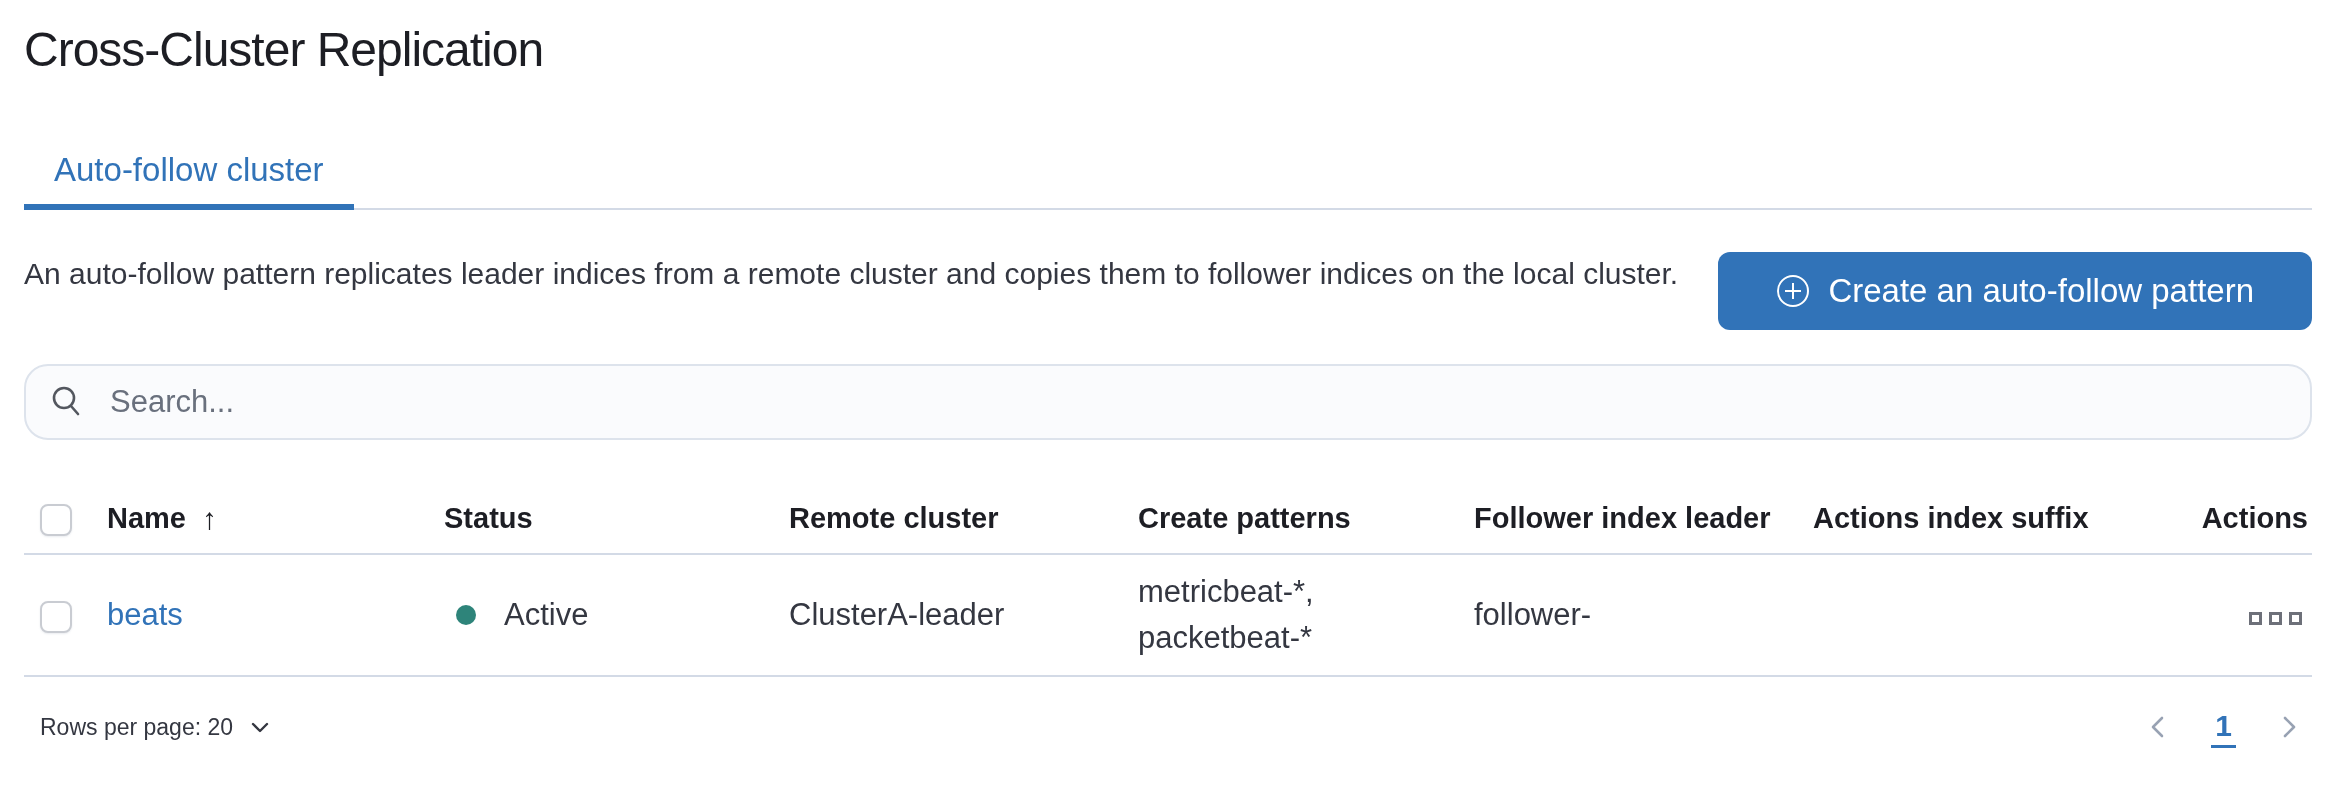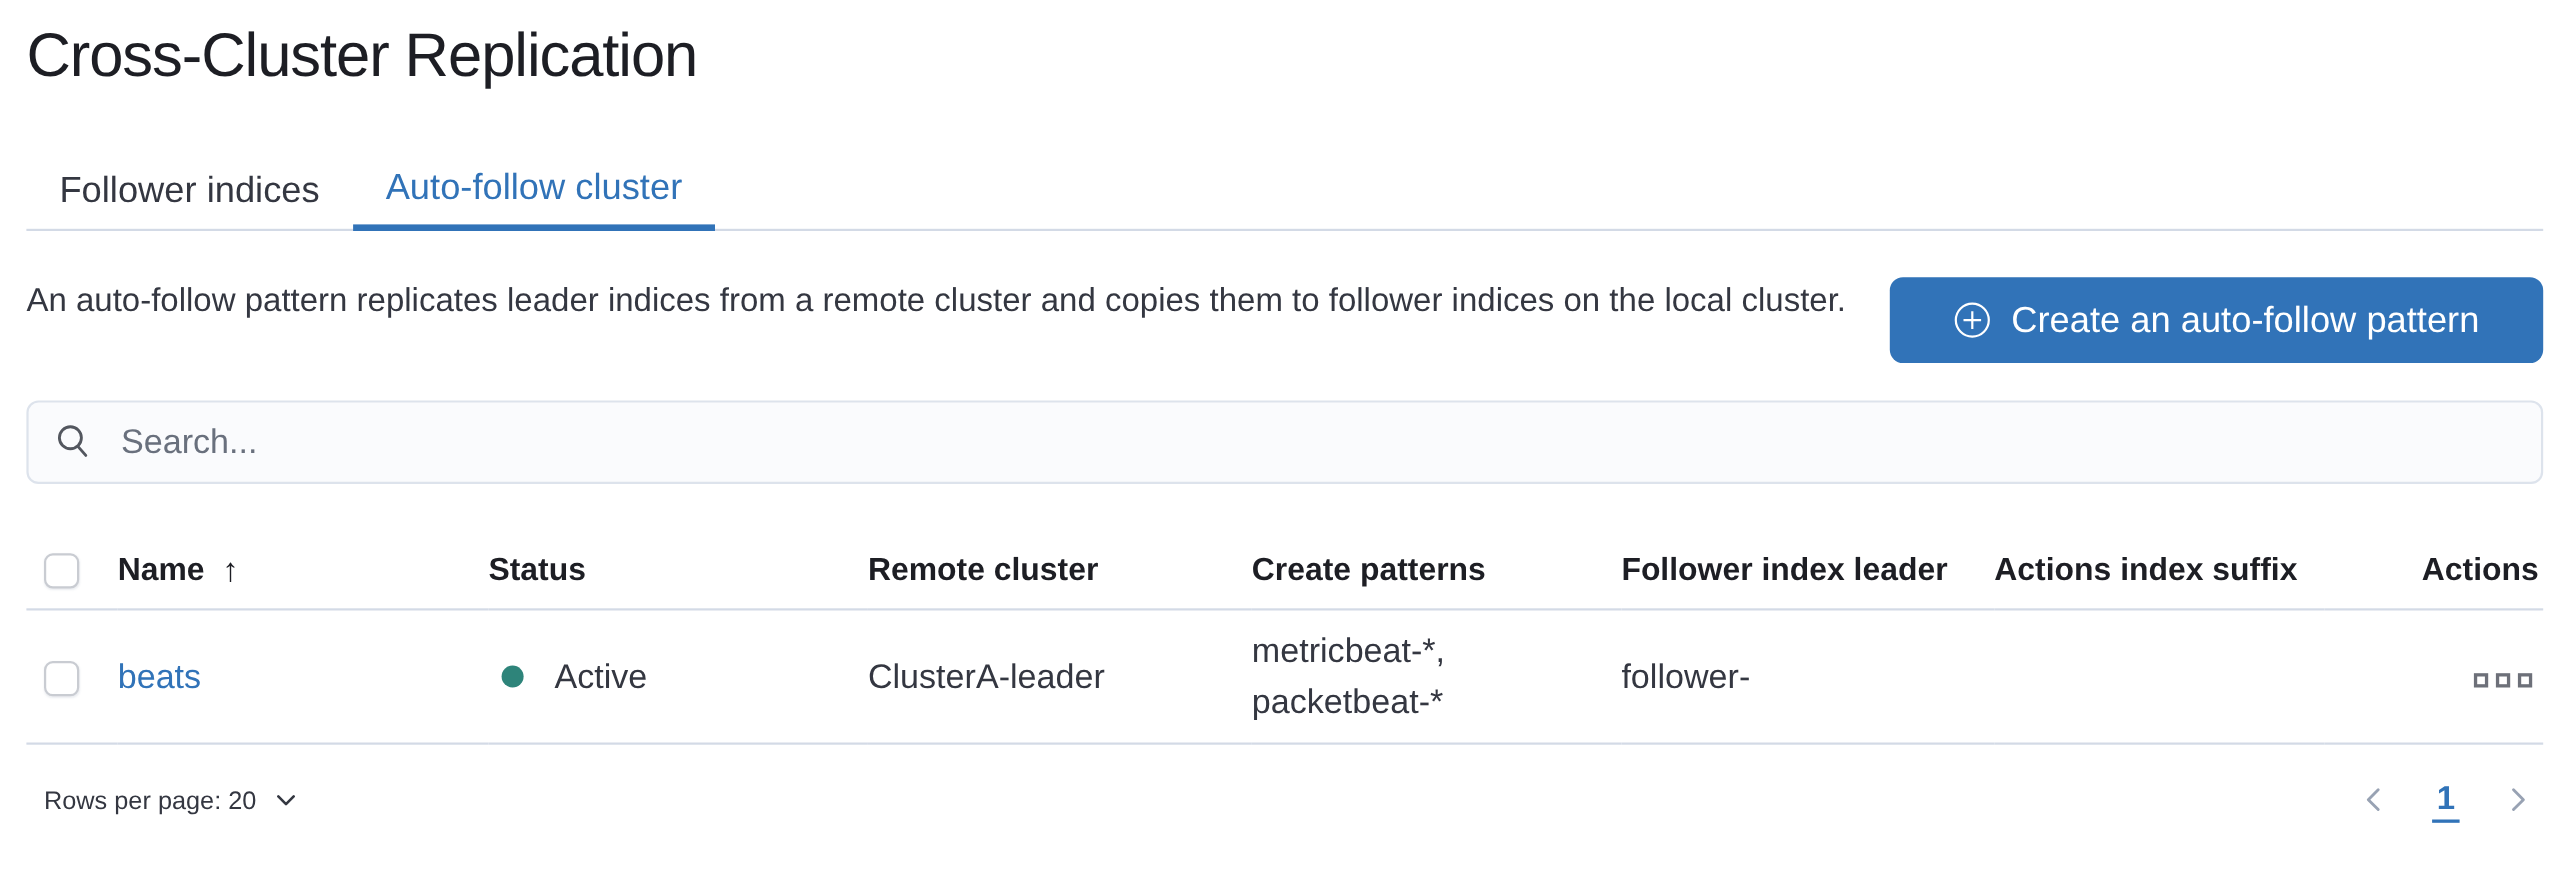--- a/index.html
+++ b/index.html
@@ -14,39 +14,39 @@
     --checkbox-border:#c9ccd2;
     --search-bg:#fafbfd;
     --search-border:#dde3ec;
   }
   *{box-sizing:border-box;margin:0;padding:0;}
   html,body{width:2336px;height:800px;background:#fff;overflow:hidden;}
   body{font-family:"Liberation Sans",sans-serif;color:var(--text-body);}
   .container{padding:14px 24px 0 24px;width:2336px;}
 
   
-  .page-title{font-size:56px;font-weight:400;color:var(--text-dark);letter-spacing:-1px;line-height:72px;}
+  .page-title{font-size:48px;font-weight:400;color:var(--text-dark);letter-spacing:-1px;line-height:72px;}
 
   
   .tabs{display:flex;margin-top:50px;border-bottom:2px solid var(--border);}
   .tab{height:74px;display:flex;align-items:center;padding:0 30px;font-size:33px;
        color:var(--text-body);cursor:pointer;margin-bottom:-2px;}
   .tab.active{color:var(--accent);border-bottom:6px solid var(--accent);}
 
   
   .header-bar{display:flex;justify-content:space-between;align-items:flex-start;margin-top:40px;}
   .description{font-size:30px;line-height:48px;color:var(--text-body);max-width:1730px;}
   .create-btn{flex:none;display:flex;align-items:center;gap:18px;background:var(--accent);
       color:#fff;border:none;border-radius:12px;height:78px;padding:0 58px;font-size:33px;
       font-family:"Liberation Sans",sans-serif;cursor:pointer;margin-top:2px;}
   .create-btn svg{flex:none;}
 
   
   .search-box{margin-top:34px;height:76px;background:var(--search-bg);
-      border:2px solid var(--search-border);border-radius:11px;display:flex;align-items:center;
+      border:2px solid var(--search-border);border-radius:24px;display:flex;align-items:center;
       padding:0 24px;}
   .search-box input{flex:1;border:none;outline:none;background:transparent;font-size:31px;
       font-family:"Liberation Sans",sans-serif;color:var(--text-body);margin-left:26px;}
   .search-box input::placeholder{color:var(--subdued);}
 
   
   table{width:2288px;border-collapse:collapse;margin-top:44px;table-layout:fixed;}
   th,td{text-align:left;vertical-align:middle;padding:0;}
   thead th{height:70px;font-size:29px;font-weight:700;color:var(--text-dark);
       border-bottom:2px solid var(--border);}
@@ -82,21 +82,20 @@
       border-bottom:3px solid var(--accent);padding:2px 4px;cursor:pointer;}
 </style>
 </head>
 <body>
 
 <div class="container">
 
   <h1 class="page-title">Cross-Cluster Replication</h1>
 
   <div class="tabs">
-    <div class="tab">Follower indices</div>
     <div class="tab active">Auto-follow cluster</div>
   </div>
 
   <div class="header-bar">
     <p class="description">An auto-follow pattern replicates leader indices from a remote cluster and copies them to follower indices on the local cluster.</p>
     <button class="create-btn">
       <svg width="34" height="34" viewBox="0 0 34 34">
         <circle cx="17" cy="17" r="15" fill="none" stroke="#ffffff" stroke-width="2"></circle>
         <line x1="17" y1="9" x2="17" y2="25" stroke="#ffffff" stroke-width="2"></line>
         <line x1="9" y1="17" x2="25" y2="17" stroke="#ffffff" stroke-width="2"></line>

